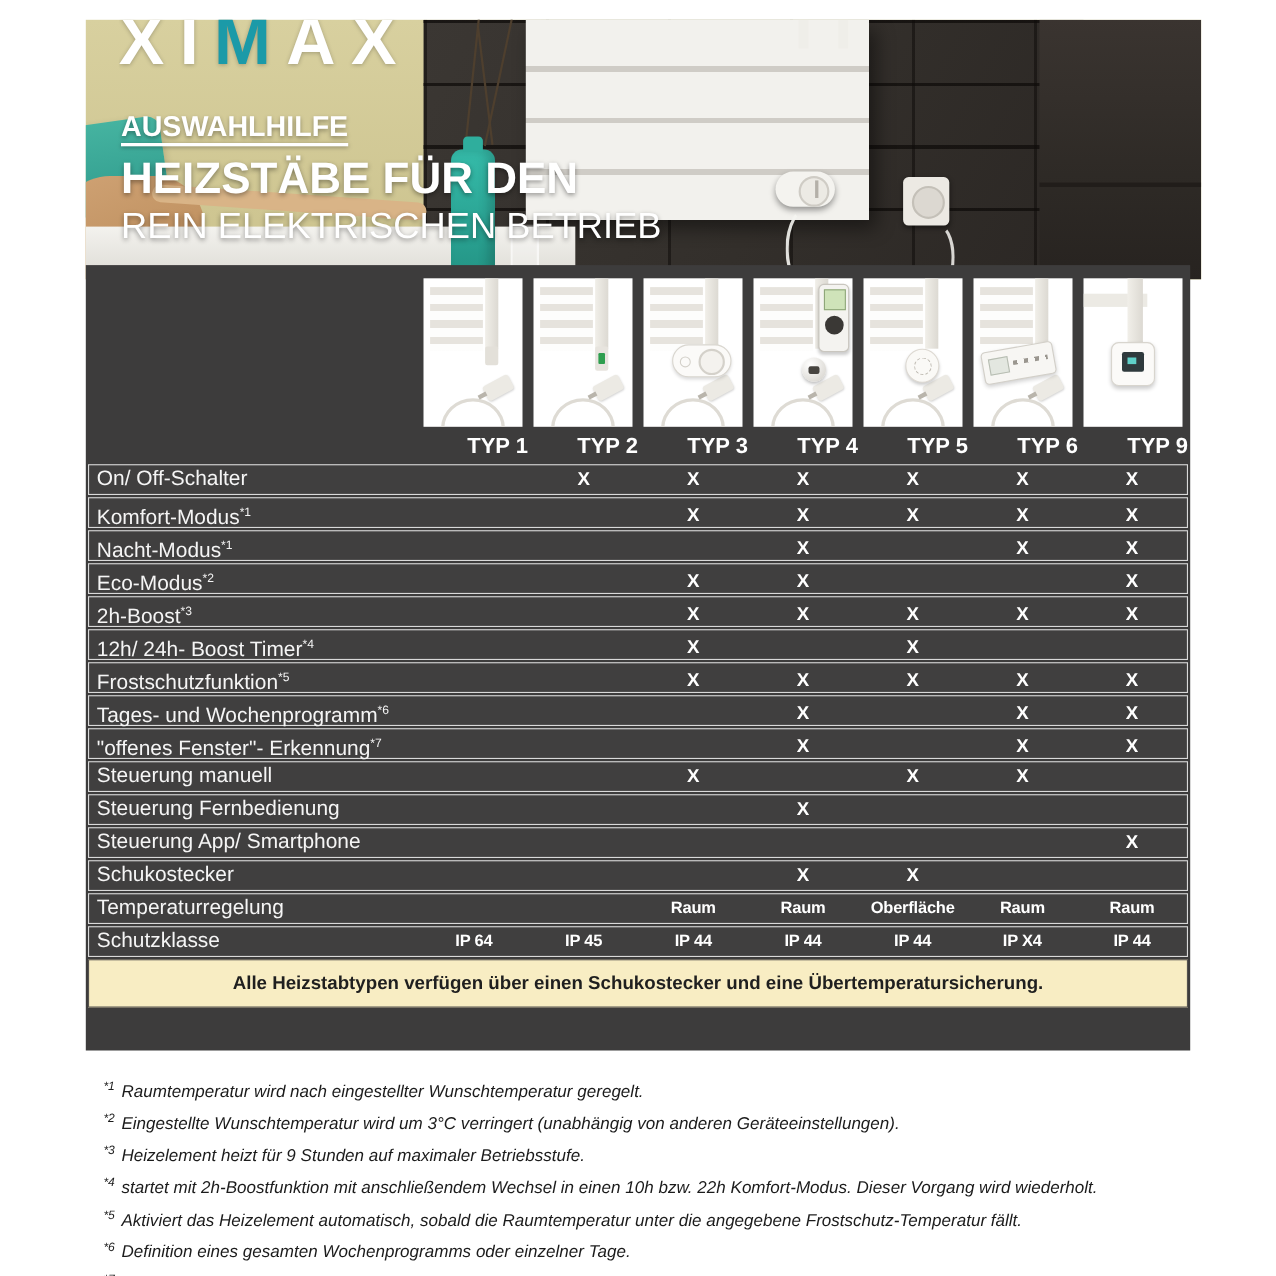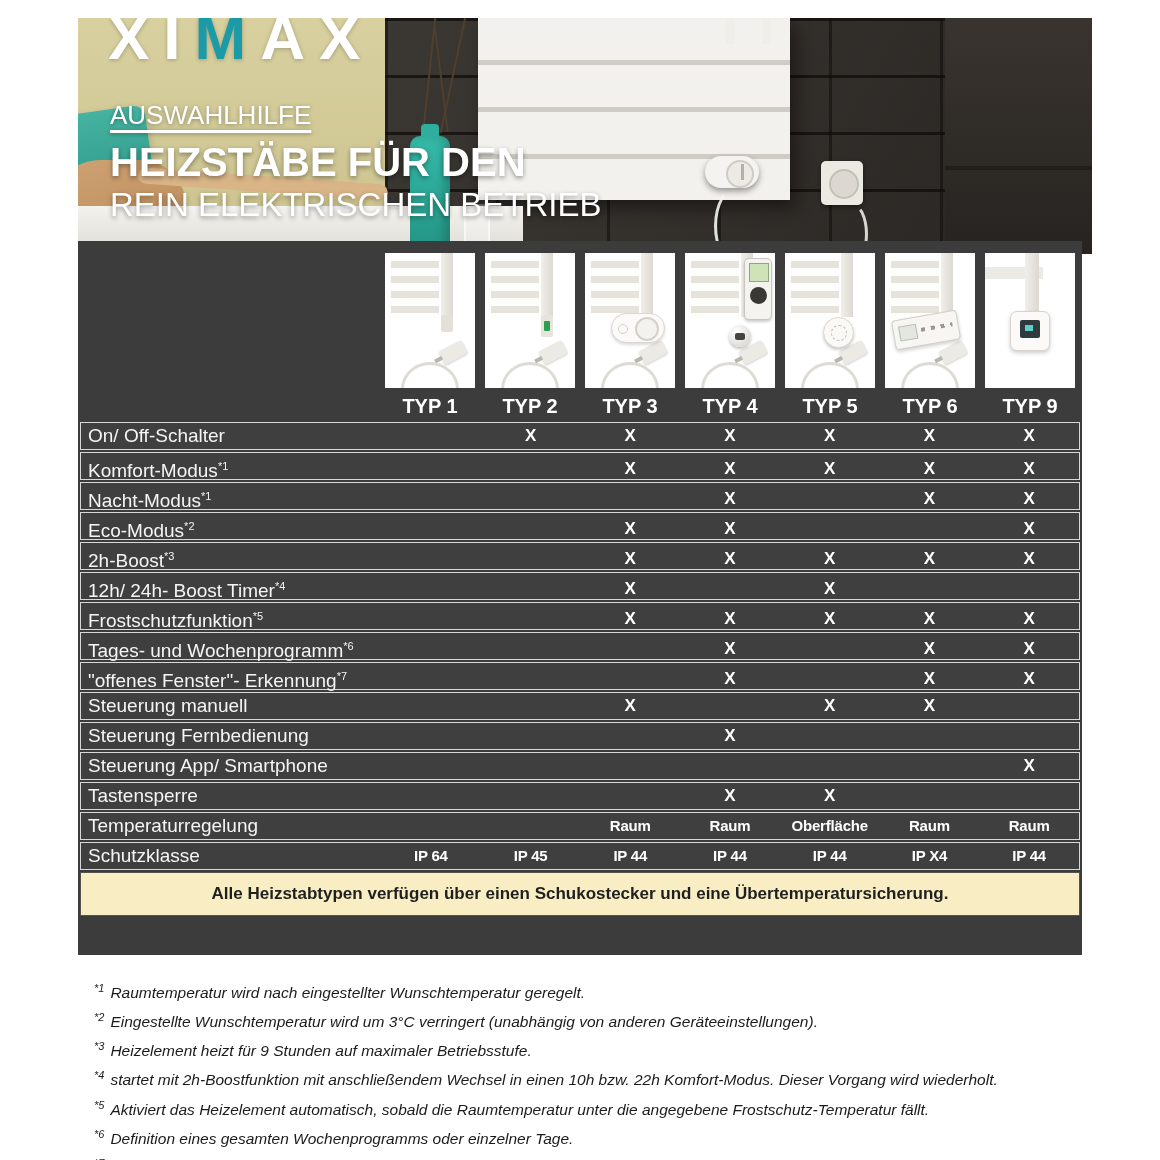--- a/index.html
+++ b/index.html
@@ -42,21 +42,21 @@
   .hero .vase::before{content:"";position:absolute;left:11px;top:-12px;width:18px;height:14px;background:#2fae9d;border-radius:4px 4px 0 0;}
   .hero .branches{position:absolute;left:336px;top:-4px;width:60px;height:126px;}
   .hero .branches i{position:absolute;display:block;background:#4e3f2e;width:2px;}
   .hero .branches i:nth-child(1){left:14px;top:0;height:126px;transform:rotate(6deg);}
   .hero .branches i:nth-child(2){left:26px;top:8px;height:110px;transform:rotate(-7deg);}
   .hero .branches i:nth-child(3){left:38px;top:2px;height:118px;transform:rotate(12deg);}
   .hero .glass{position:absolute;left:386px;top:186px;width:26px;height:50px;background:rgba(255,255,255,.30);border:2px solid rgba(255,255,255,.55);border-top:none;border-radius:0 0 6px 6px;}
 
   .hero .logo{position:absolute;left:30px;top:-16px;height:74px;overflow:hidden;font-weight:700;font-size:62px;letter-spacing:14px;color:#fff;text-shadow:0 1px 4px rgba(0,0,0,.25);}
   .hero .logo .m{color:var(--accent);}
-  .hero .kicker{position:absolute;left:32px;top:82px;font-size:26px;font-weight:400;color:#fff;text-decoration:underline;text-underline-offset:6px;text-decoration-thickness:3px;text-shadow:0 1px 4px rgba(0,0,0,.35);}
+  .hero .kicker{position:absolute;left:32px;top:82px;font-size:26px;font-weight:700;color:#fff;text-decoration:underline;text-underline-offset:6px;text-decoration-thickness:3px;text-shadow:0 1px 4px rgba(0,0,0,.35);}
   .hero .title1{position:absolute;left:32px;top:122px;font-size:40px;font-weight:800;color:#fff;text-shadow:0 2px 5px rgba(0,0,0,.4);}
   .hero .title2{position:absolute;left:32px;top:168px;font-size:33px;font-weight:400;color:#fff;text-shadow:0 2px 5px rgba(0,0,0,.4);}
 
   
   .panel{position:absolute;left:78px;top:241px;width:1004px;height:714px;background:var(--panel-bg);padding:12px 2px 0 2px;}
   .grid{display:grid;grid-template-columns:300px repeat(7,1fr);width:1000px;}
   .pcell{display:flex;justify-content:center;}
   .pbox{position:relative;width:90px;height:135px;background:#fff;overflow:hidden;}
   .pbox .rungs{position:absolute;left:6px;top:8px;width:48px;height:58px;background:repeating-linear-gradient(180deg,#e6e3dd 0 7px,#fdfdfc 7px 15px);}
   .pbox .pipe{position:absolute;left:56px;top:0;width:12px;height:64px;background:linear-gradient(90deg,#f1efe9,#dcd9d2);}
@@ -80,21 +80,21 @@
   .typ-6 .accessory{left:8px;top:62px;width:66px;height:30px;background:#f7f6f3;border:1px solid #d2cfc8;border-radius:4px;transform:rotate(-10deg);box-shadow:0 2px 4px rgba(0,0,0,.18);}
   .typ-6 .accessory::before{content:"";position:absolute;left:5px;top:6px;width:16px;height:13px;background:#e3e7e0;border:1px solid #b7bdb2;}
   .typ-6 .accessory::after{content:"";position:absolute;left:27px;top:11px;width:32px;height:4px;background:repeating-linear-gradient(90deg,#9a968f 0 4px,transparent 4px 10px);}
   .typ-7 .rungs{left:0;top:14px;width:58px;height:12px;background:#eceae4;}
   .typ-7 .pipe{left:40px;width:14px;height:58px;}
   .typ-7 .accessory{left:25px;top:58px;width:40px;height:40px;background:#fbfaf8;border:1px solid #d8d5ce;border-radius:7px;box-shadow:0 2px 4px rgba(0,0,0,.2);}
   .typ-7 .accessory::before{content:"";position:absolute;left:9px;top:8px;width:20px;height:18px;background:#2f3a3d;border-radius:2px;}
   .typ-7 .accessory::after{content:"";position:absolute;left:14px;top:13px;width:8px;height:6px;background:#5fd0c8;}
 
   .typ-labels{margin-top:5px;}
-  .tlabel{text-align:center;color:#fff;font-size:20px;font-weight:700;line-height:26px;}
+  .tlabel{text-align:right;color:#fff;font-size:20px;font-weight:700;line-height:26px;}
 
   .rows{margin-top:3px;}
   .frow{display:grid;grid-template-columns:300px repeat(7,1fr);width:1000px;height:28px;margin-bottom:2px;border:1px solid var(--row-border);background:rgba(255,255,255,.02);align-items:center;}
   .frow .flabel{color:#f5f5f5;font-size:19px;padding-left:7px;white-space:nowrap;line-height:26px;}
   .frow .flabel sup{font-size:11px;color:#f5f5f5;}
   .frow .fcell{text-align:center;color:var(--mark);font-weight:700;font-size:17px;line-height:26px;}
   .frow .fcell.small{font-size:15px;letter-spacing:-0.2px;}
 
   .banner{width:1000px;height:44px;margin-top:2px;background:var(--banner-bg);border:1px solid #55524e;display:flex;align-items:center;justify-content:center;color:#1f1f1f;font-size:17px;font-weight:700;}
 
@@ -328,21 +328,21 @@
           <div class="flabel">Steuerung App/ Smartphone</div>
           <div class="fcell"></div>
           <div class="fcell"></div>
           <div class="fcell"></div>
           <div class="fcell"></div>
           <div class="fcell"></div>
           <div class="fcell"></div>
           <div class="fcell">X</div>
         </div>
         <div class="frow">
-          <div class="flabel">Tastensperre</div>
+          <div class="flabel">Schukostecker</div>
           <div class="fcell"></div>
           <div class="fcell"></div>
           <div class="fcell"></div>
           <div class="fcell">X</div>
           <div class="fcell">X</div>
           <div class="fcell"></div>
           <div class="fcell"></div>
         </div>
         <div class="frow">
           <div class="flabel">Temperaturregelung</div>

